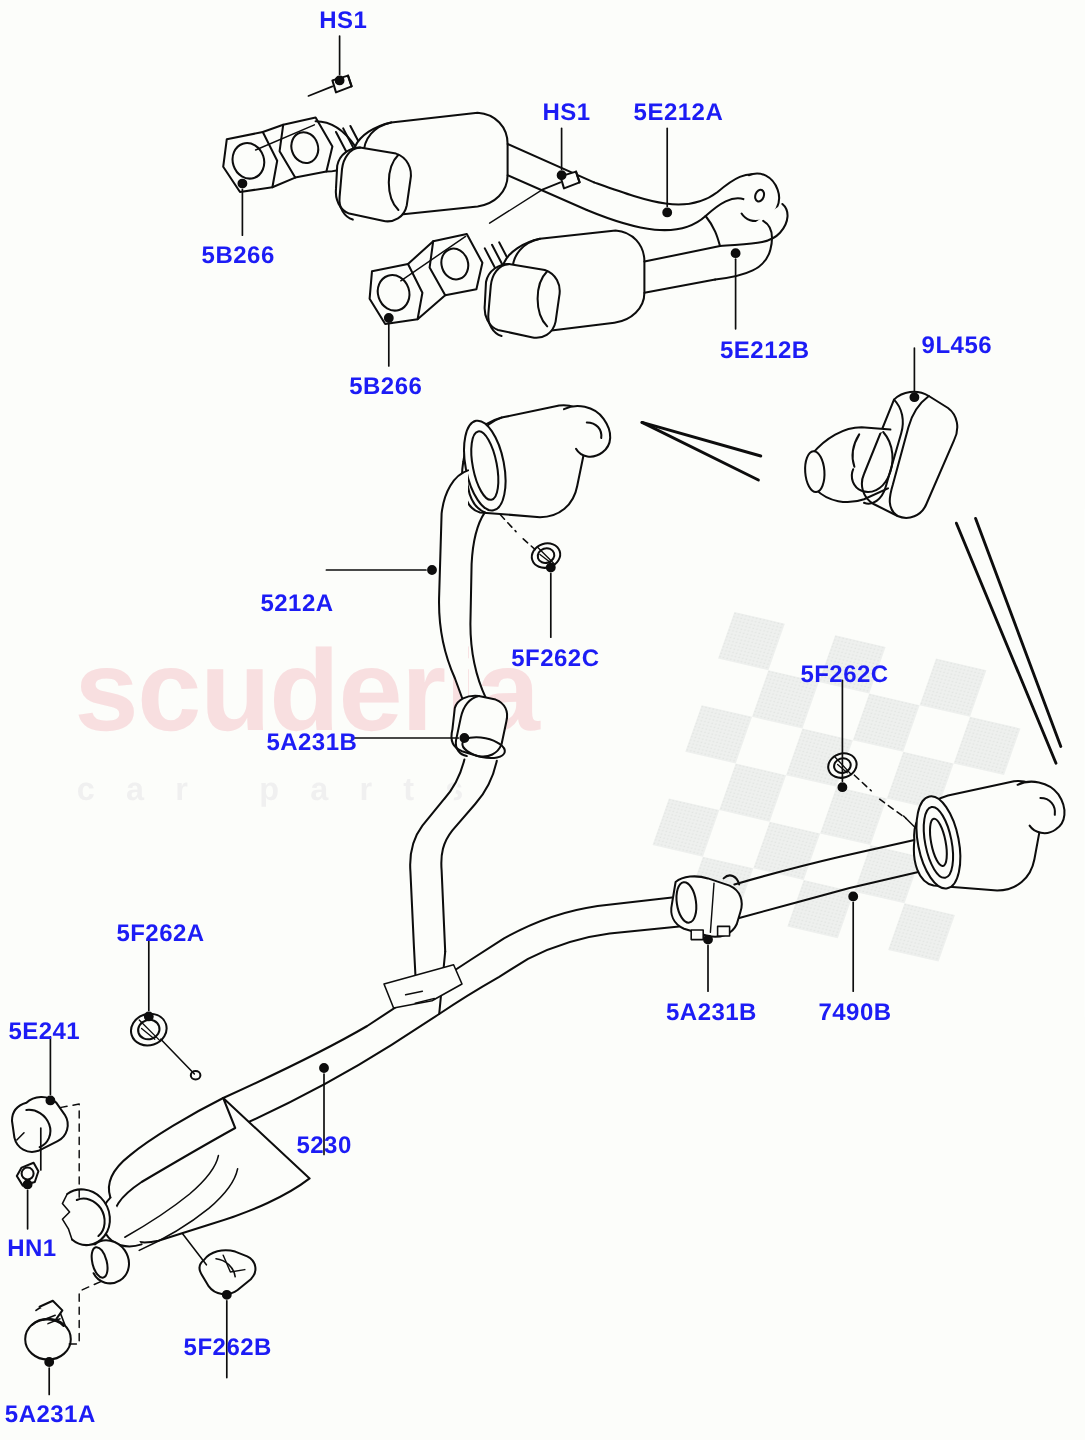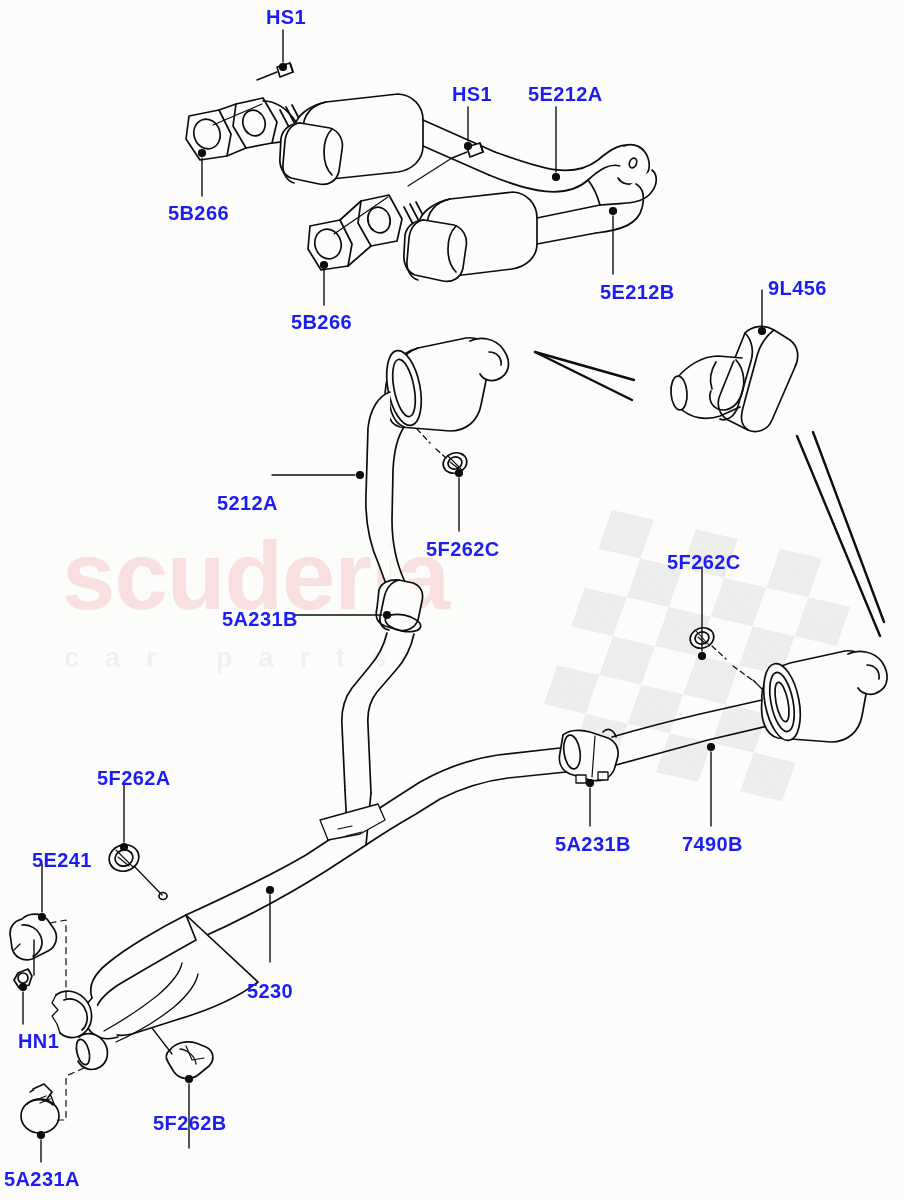--- a/index.html
+++ b/index.html
@@ -453,20 +453,20 @@
       <div class="label" style="left: 291px; top: 311px;">5B266</div>
       <div class="label" style="left: 600px; top: 281px;">5E212B</div>
       <div class="label" style="left: 768px; top: 266px; margin-top: 11px;">9L456</div>
       <div class="label" style="left: 217px; top: 492px;">5212A</div>
       <div class="label" style="left: 426px; top: 538px;">5F262C</div>
       <div class="label" style="left: 667px; top: 551px;">5F262C</div>
       <div class="label" style="left: 222px; top: 608px;">5A231B</div>
       <div class="label" style="left: 555px; top: 833px;">5A231B</div>
       <div class="label" style="left: 682px; top: 833px;">7490B</div>
       <div class="label" style="left: 97px; top: 767px;">5F262A</div>
-      <div class="label" style="left: 32px; top: 849px;">5E241</div>
-      <div class="label" style="left: 247px; top: 980px;">5230</div>
-      <div class="label" style="left: 18px; top: 1030px;">HN1</div>
+      <div class="label" style="left: 7px; top: 849px;">5E241</div>
+      <div class="label" style="left: 247px; top: 944px;">5230</div>
+      <div class="label" style="left: 6px; top: 1030px;">HN1</div>
       <div class="label" style="left: 153px; top: 1112px;">5F262B</div>
       <div class="label" style="left: 4px; top: 1168px;">5A231A</div>
     </div>
 
 </div>
 
 </body></html>

